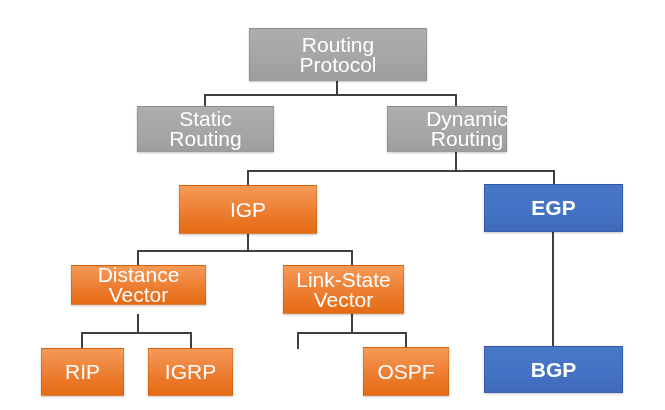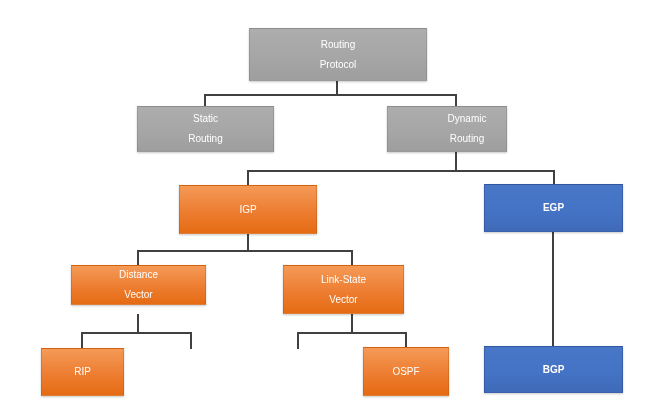--- a/index.html
+++ b/index.html
@@ -15,21 +15,21 @@
     background: #ffffff;
     overflow: hidden;
   }
   .node {
     position: absolute;
     display: flex;
     align-items: center;
     justify-content: center;
     text-align: center;
     color: #ffffff;
-    font-size: 10px;
+    font-size: 21px;
     line-height: 20px;
     box-sizing: border-box;
     box-shadow: 0 1px 2px rgba(0,0,0,0.22);
   }
   .node span { white-space: pre-line; }
   .gray {
     background: linear-gradient(180deg, #adadad 0%, #a6a6a6 55%, #9e9e9e 100%);
     border: 1px solid rgba(0,0,0,0.10);
   }
   .orange {
@@ -134,20 +134,23 @@
     <span>Distance
 Vector</span>
   </div>
   <div class="node orange n-lsv">
     <span>Link-State
 Vector</span>
   </div>
   <div class="node orange n-rip">
     <span>RIP</span>
   </div>
+  <div class="node orange n-igrp">
+    <span>IGRP</span>
+  </div>
   <div class="node blue n-bgp">
     <span>BGP</span>
   </div>
   <div class="node orange n-ospf">
     <span>OSPF</span>
   </div>
 
 </div>
 
 </body></html>

